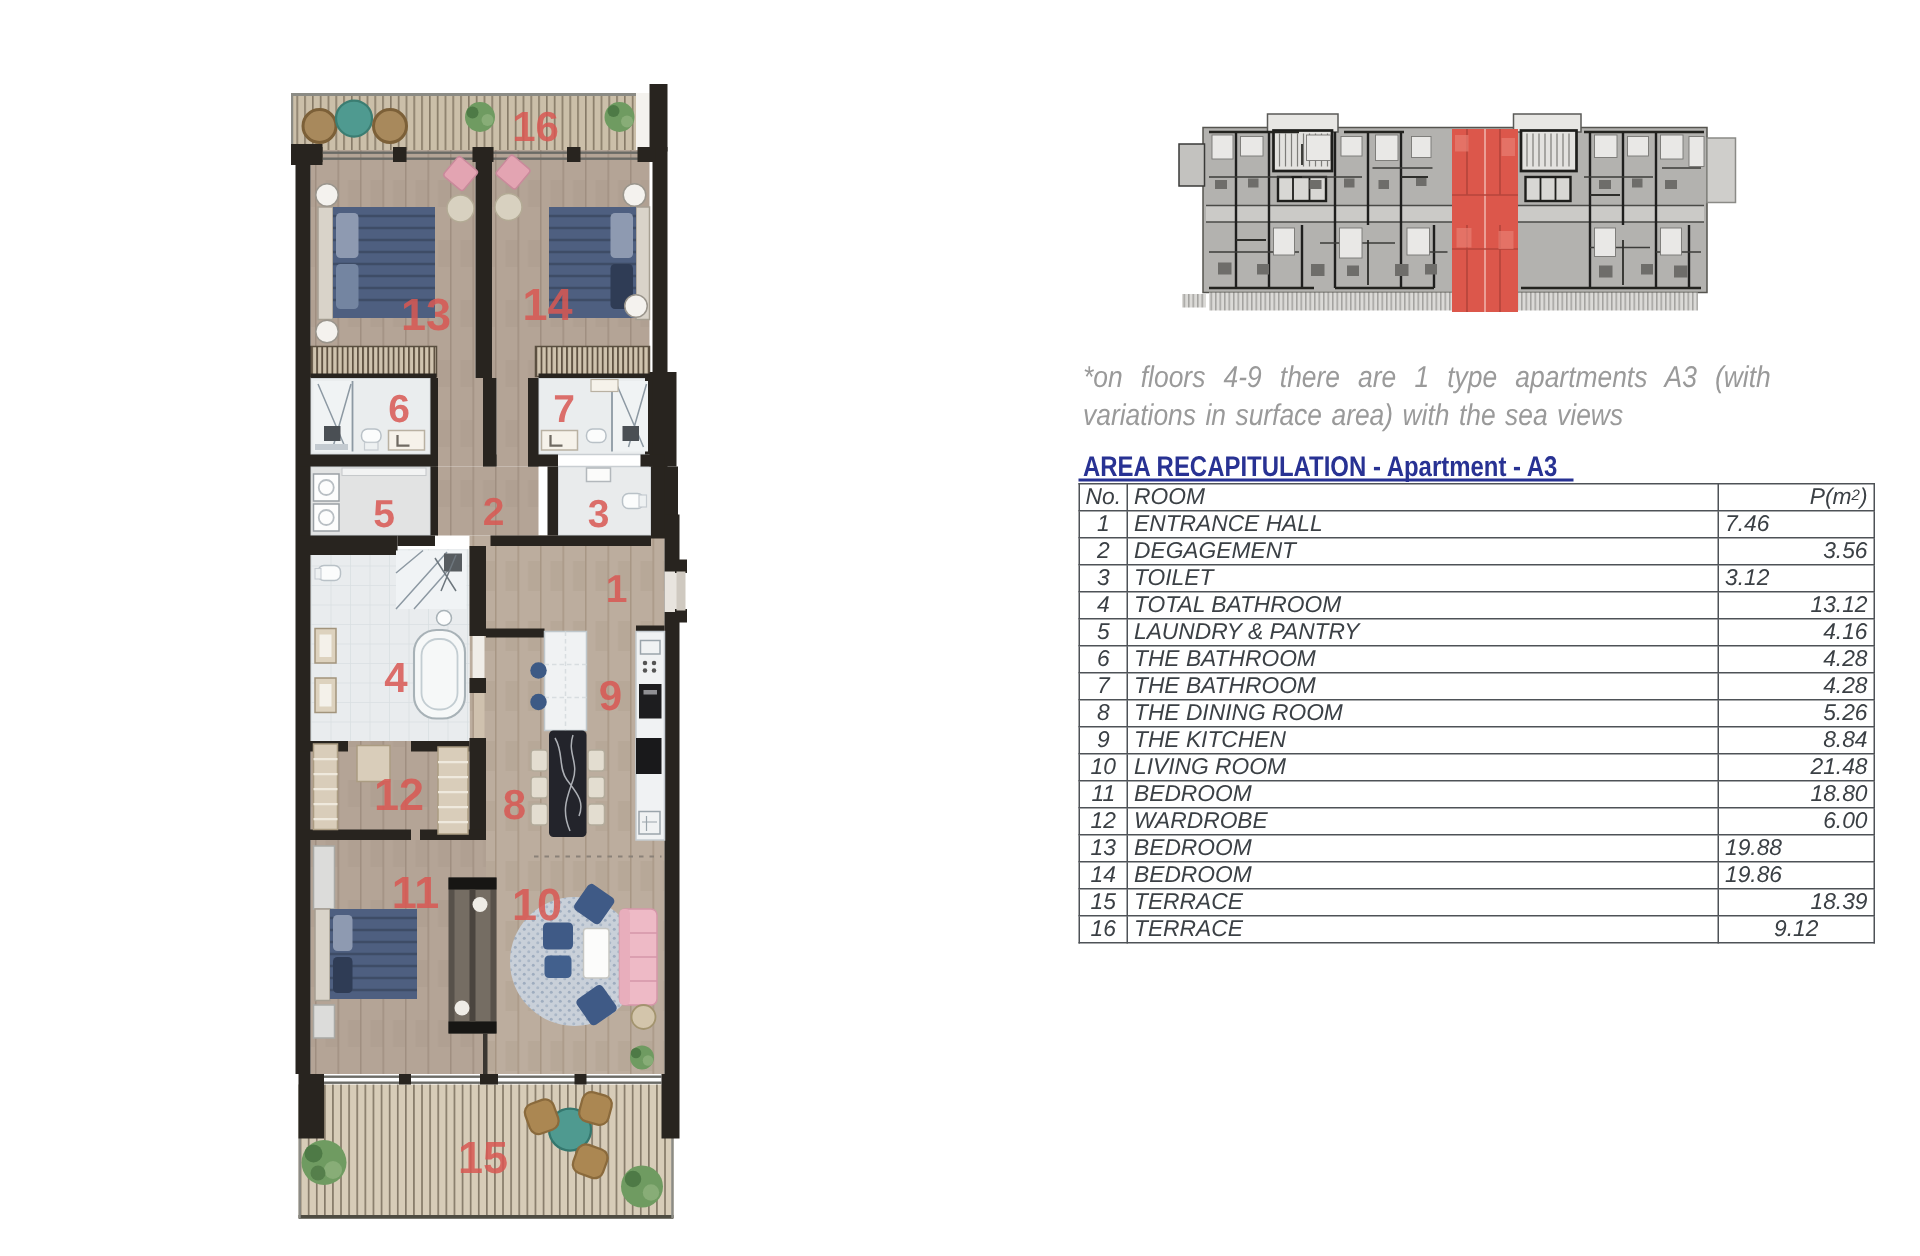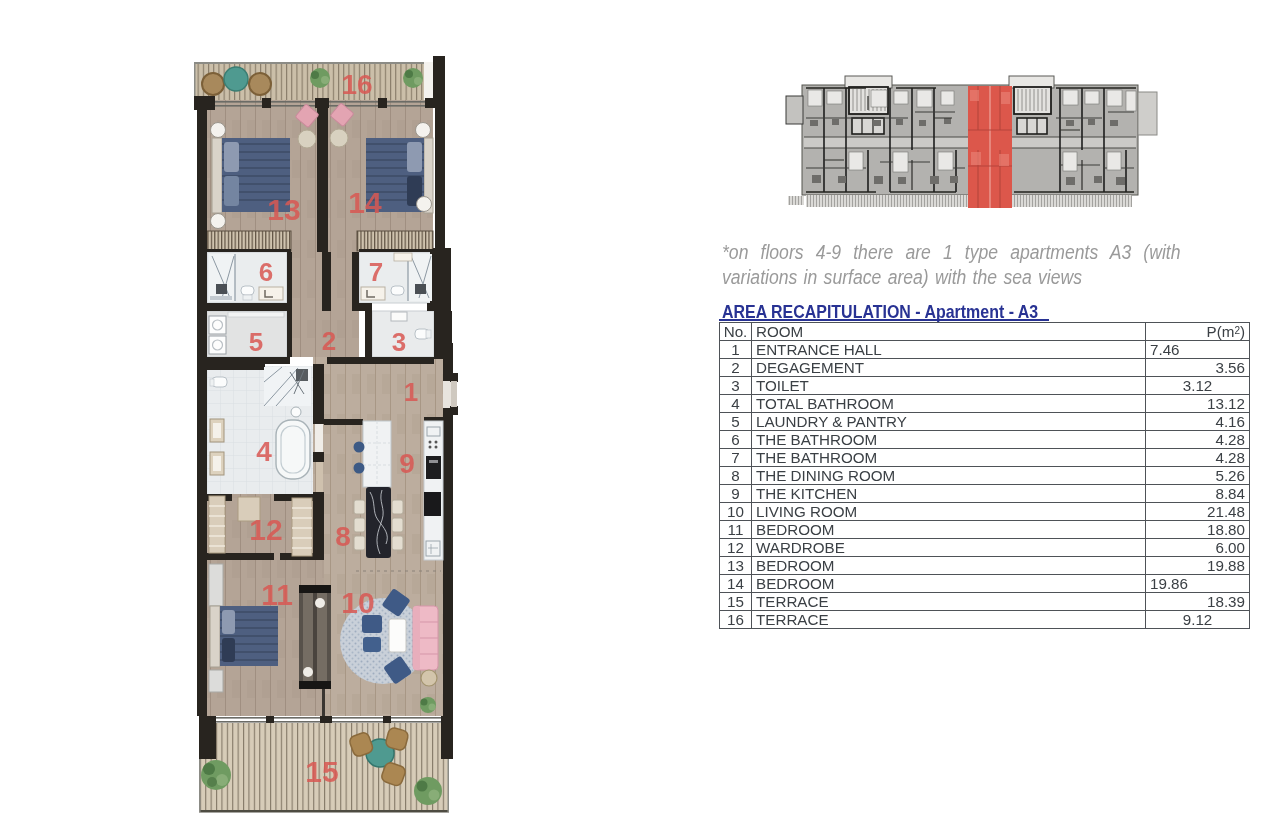--- a/index.html
+++ b/index.html
@@ -570,21 +570,21 @@
 
 <div class="abs" style="left:722px;top:240px;width:521px;font-size:20px;font-style:italic;color:#9a9a9a;line-height:25px;transform:scaleX(.88);transform-origin:left top;">
   <div style="text-align:justify;text-align-last:justify;">*on floors 4-9 there are 1 type apartments A3&nbsp;(with</div>
   <div style="word-spacing:1.6px;">variations in surface area) with the sea views</div>
 </div>
 
 <div class="abs" style="left:722px;top:301px;font-size:19px;font-weight:bold;color:#283293;transform:scaleX(.84);transform-origin:left top;white-space:nowrap;">AREA RECAPITULATION - Apartment - A3</div>
 
 <div class="abs" style="left:719px;top:319px;width:330px;height:2px;background:#283293;"></div>
 
-<table class="area abs" style="left:719px;top:322px;width:530px;">
+<table class="area abs" style="left:719px;top:322px;width:530px;font-style:italic;">
   <colgroup>
       <col style="width:32px">
       <col style="width:394px">
       <col style="width:104px">
     </colgroup>
   <tbody>
       <tr style="height:18px">
         <td style="text-align:center;padding:0 1px;">No.</td>
         <td>ROOM</td>
         <td style="text-align:right">P(m<span style="font-size:10px;vertical-align:3px;">2</span>)</td>
@@ -595,21 +595,21 @@
         <td style="text-align:left">7.46</td>
       </tr>
   <tr style="height:18px">
         <td style="text-align:center">2</td>
         <td>DEGAGEMENT</td>
         <td style="text-align:right">3.56</td>
       </tr>
   <tr style="height:18px">
         <td style="text-align:center">3</td>
         <td>TOILET</td>
-        <td style="text-align:center">3.12</td>
+        <td style="text-align:left">3.12</td>
       </tr>
   <tr style="height:18px">
         <td style="text-align:center">4</td>
         <td>TOTAL BATHROOM</td>
         <td style="text-align:right">13.12</td>
       </tr>
   <tr style="height:18px">
         <td style="text-align:center">5</td>
         <td>LAUNDRY &amp; PANTRY</td>
         <td style="text-align:right">4.16</td>
@@ -645,21 +645,21 @@
         <td style="text-align:right">18.80</td>
       </tr>
   <tr style="height:18px">
         <td style="text-align:center">12</td>
         <td>WARDROBE</td>
         <td style="text-align:right">6.00</td>
       </tr>
   <tr style="height:18px">
         <td style="text-align:center">13</td>
         <td>BEDROOM</td>
-        <td style="text-align:right">19.88</td>
+        <td style="text-align:left">19.88</td>
       </tr>
   <tr style="height:18px">
         <td style="text-align:center">14</td>
         <td>BEDROOM</td>
         <td style="text-align:left">19.86</td>
       </tr>
   <tr style="height:18px">
         <td style="text-align:center">15</td>
         <td>TERRACE</td>
         <td style="text-align:right">18.39</td>

